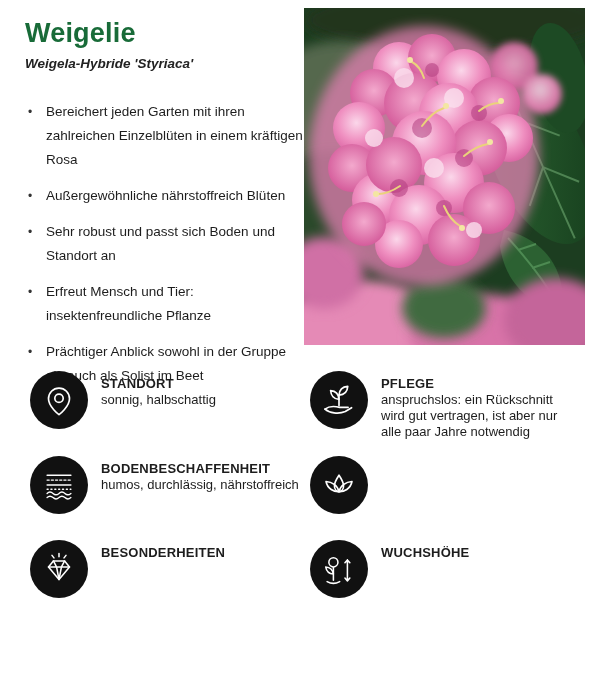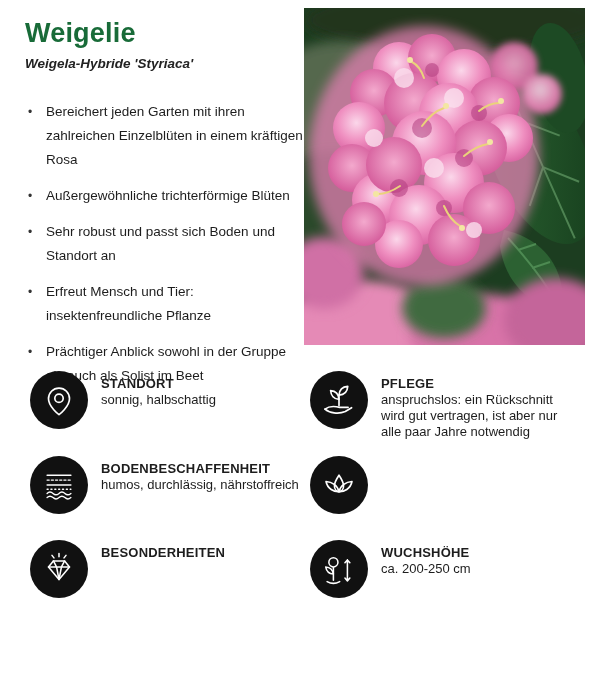--- a/index.html
+++ b/index.html
@@ -41,21 +41,21 @@
 </head>
 <body>
 
 <div class="sheet">
 
   <div class="title">Weigelie</div>
   <div class="subtitle">Weigela-Hybride 'Styriaca'</div>
 
   <ul class="bullets">
     <li>Bereichert jeden Garten mit ihren zahlreichen Einzelblüten in einem kräftigen Rosa</li>
-    <li>Außergewöhnliche trichterförmige Blüten</li>
+    <li>Außergewöhnliche nährstoffreich Blüten</li>
     <li>Sehr robust und passt sich Boden und Standort an</li>
     <li>Erfreut Mensch und Tier: insektenfreundliche Pflanze</li>
     <li>Prächtiger Anblick sowohl in der Gruppe als auch als Solist im Beet</li>
   </ul>
 
   <div class="photo">
     <svg width="281" height="337" viewBox="0 0 281 337">
       <defs>
         <radialGradient id="pg1" cx="45%" cy="40%" r="65%">
           <stop offset="0%" stop-color="#fbd7ea"></stop>
@@ -239,19 +239,18 @@
         <svg viewBox="0 0 60 60" style="stroke-width:2.2">
           <path d="M22 46 L22 28"></path>
           <circle cx="22" cy="20.5" r="6.5"></circle>
           <path d="M22 37 C16 37 12 33 11 27 C17 27.5 21 31 22 37 Z"></path>
           <path d="M13 48 q9 5 18 0"></path>
           <path d="M42 17 L42 47 M42 17 l-3.5 4 M42 17 l3.5 4 M42 47 l-3.5 -4 M42 47 l3.5 -4"></path>
         </svg>
       </div>
       <div class="attr-text">
         <div class="attr-label">WUCHSHÖHE</div>
-        <div class="attr-value">ca. 200-250 cm</div>
       </div>
     </div>
 
 
   </div>
 </div>
 
 </body></html>

